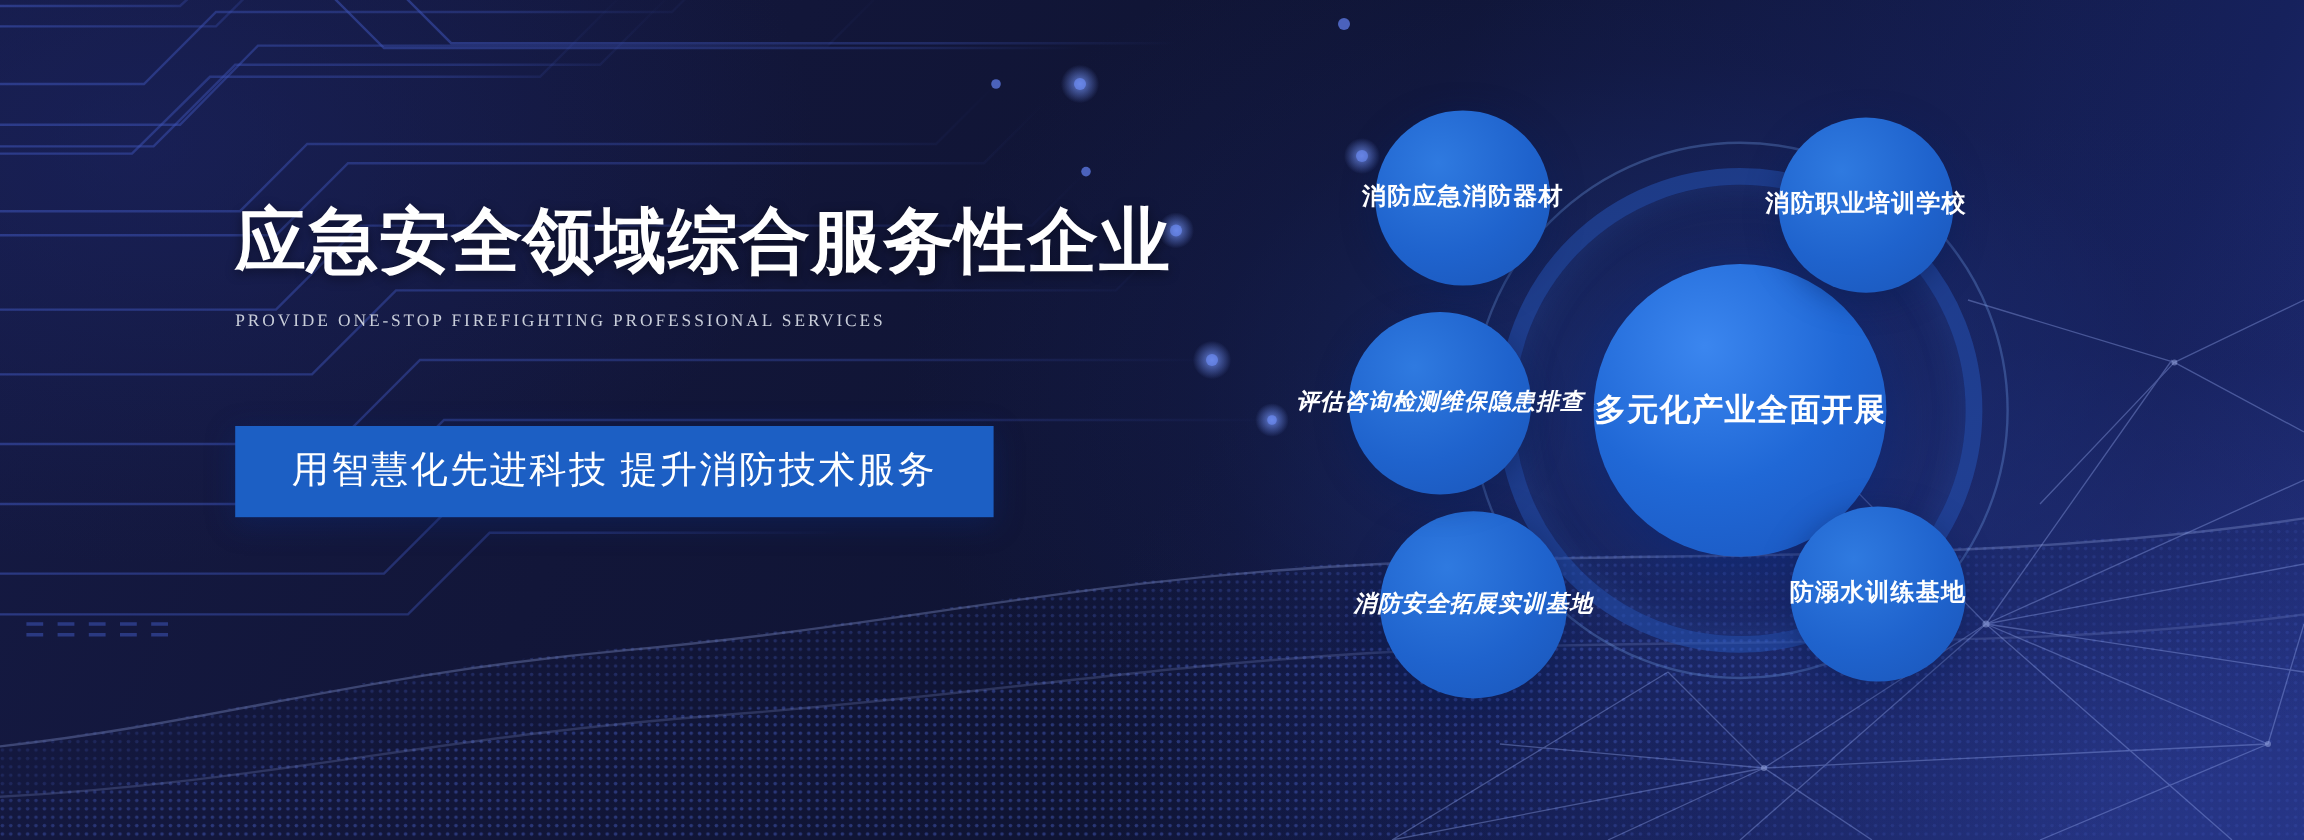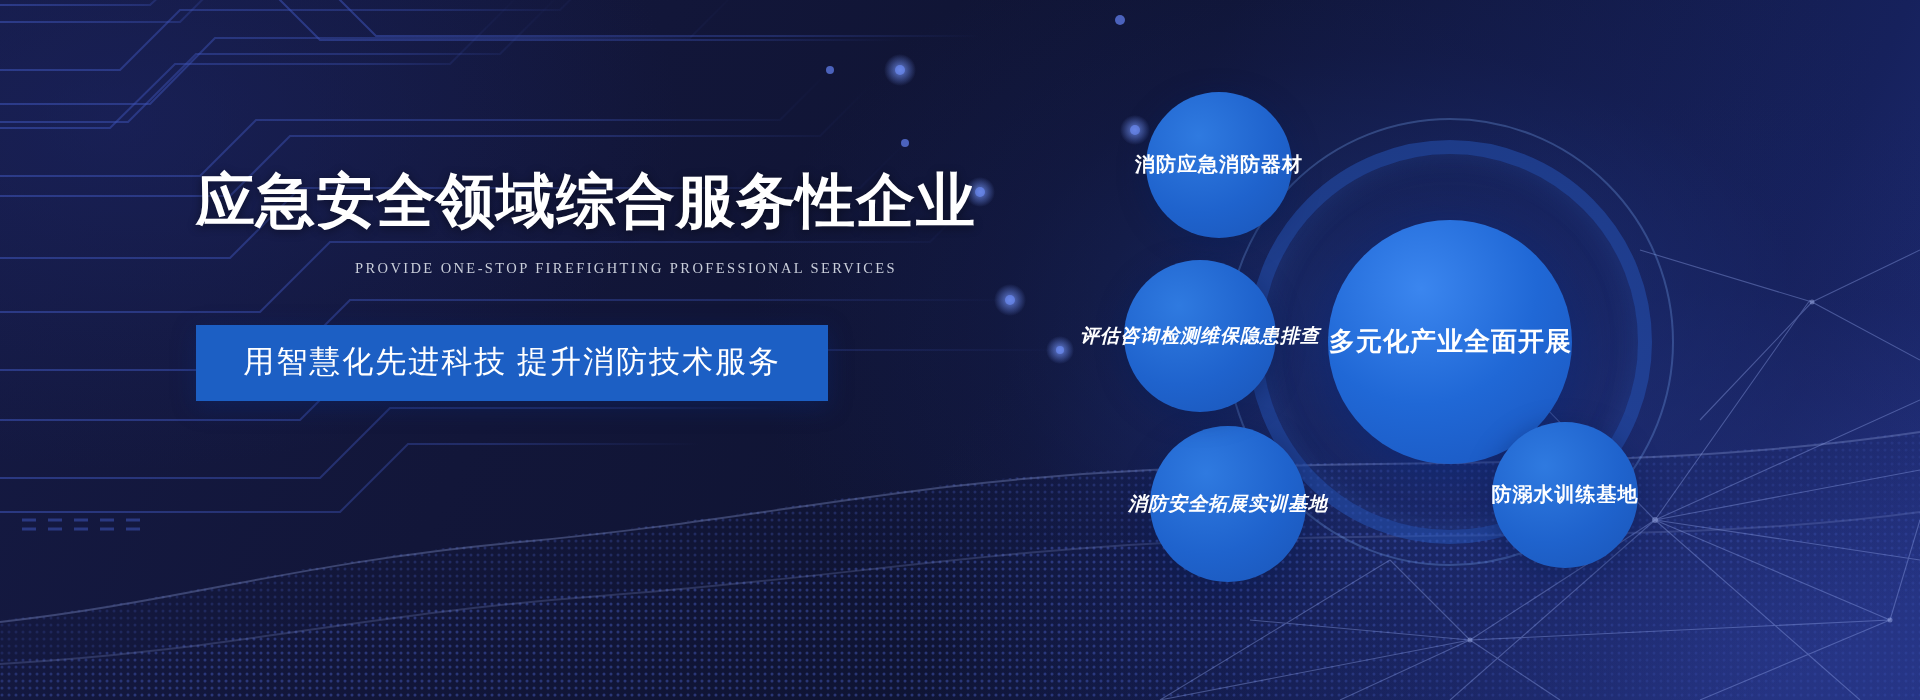--- a/index.html
+++ b/index.html
@@ -56,24 +56,23 @@
     letter-spacing:4px;
     font-weight:400;
   }
   #eyebrow {
     margin-top:26px;
     font-size:14.5px;
     letter-spacing:2.4px;
     color:#c9ceda;
     font-weight:400;
     white-space:nowrap;
-    text-align:center;
   }
   #cta {
-    margin-top:48px;
+    margin-top:78px;
     display:inline-block;
     background:#1c5fc4;
     padding:16px 34px 18px 34px;
     width:632px;
     text-align:center;
     box-shadow:0 6px 22px rgba(10,40,110,0.45);
   }
   #cta-label {
     font-size:31px;
     color:#ffffff;
@@ -268,20 +267,24 @@
       </svg>
       <span class="line">多元化产业</span>
       <span class="line">全面开展</span>
     </div>
 
     <div class="node" id="node-0">
       <span class="line">消防应急</span>
       <span class="line">消防器材</span>
     </div>
 
+    <div class="node" id="node-1">
+      <span class="line">消防职业</span>
+      <span class="line">培训学校</span>
+    </div>
 
 
     <div class="node" id="node-3">
       <span class="line">防溺水</span>
       <span class="line">训练基地</span>
     </div>
 
     <div class="node" id="node-4">
       <span class="line">消防安全</span>
       <span class="line">拓展实训基地</span>

